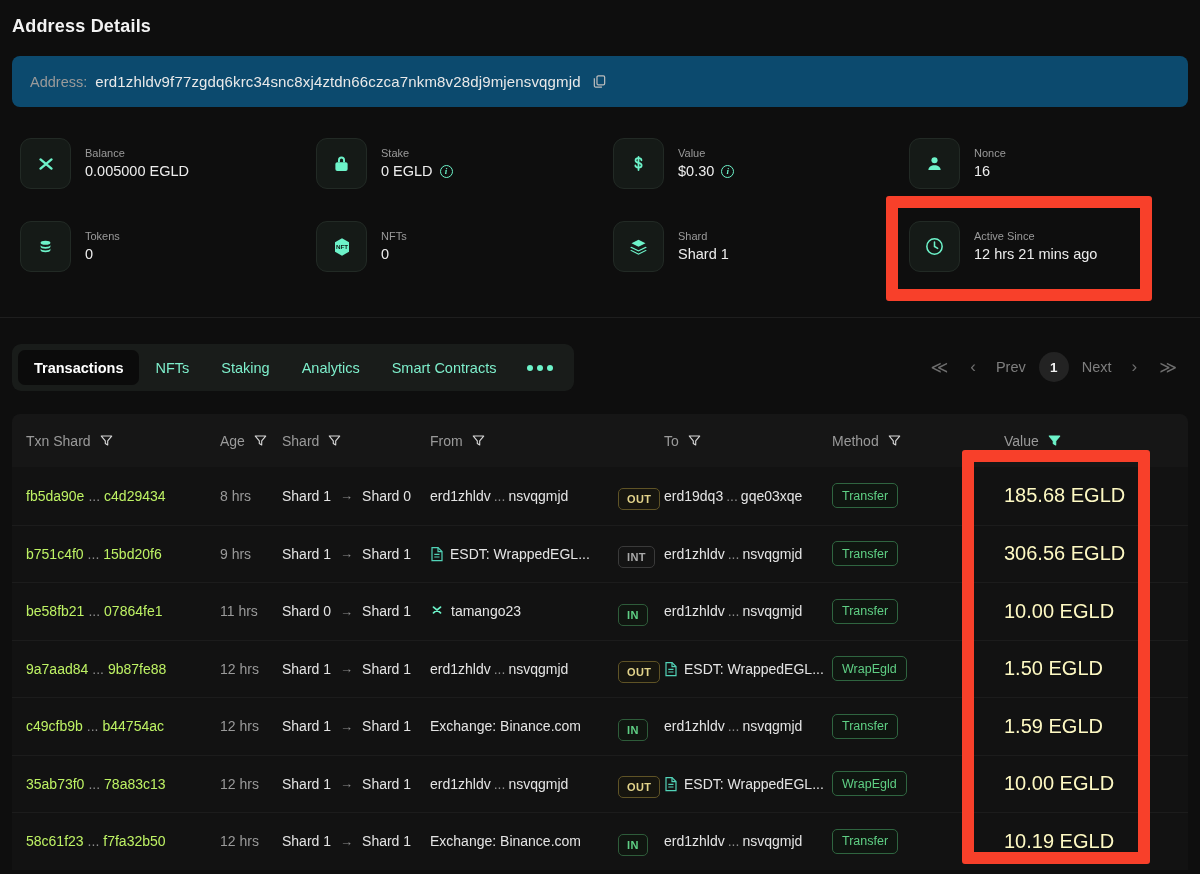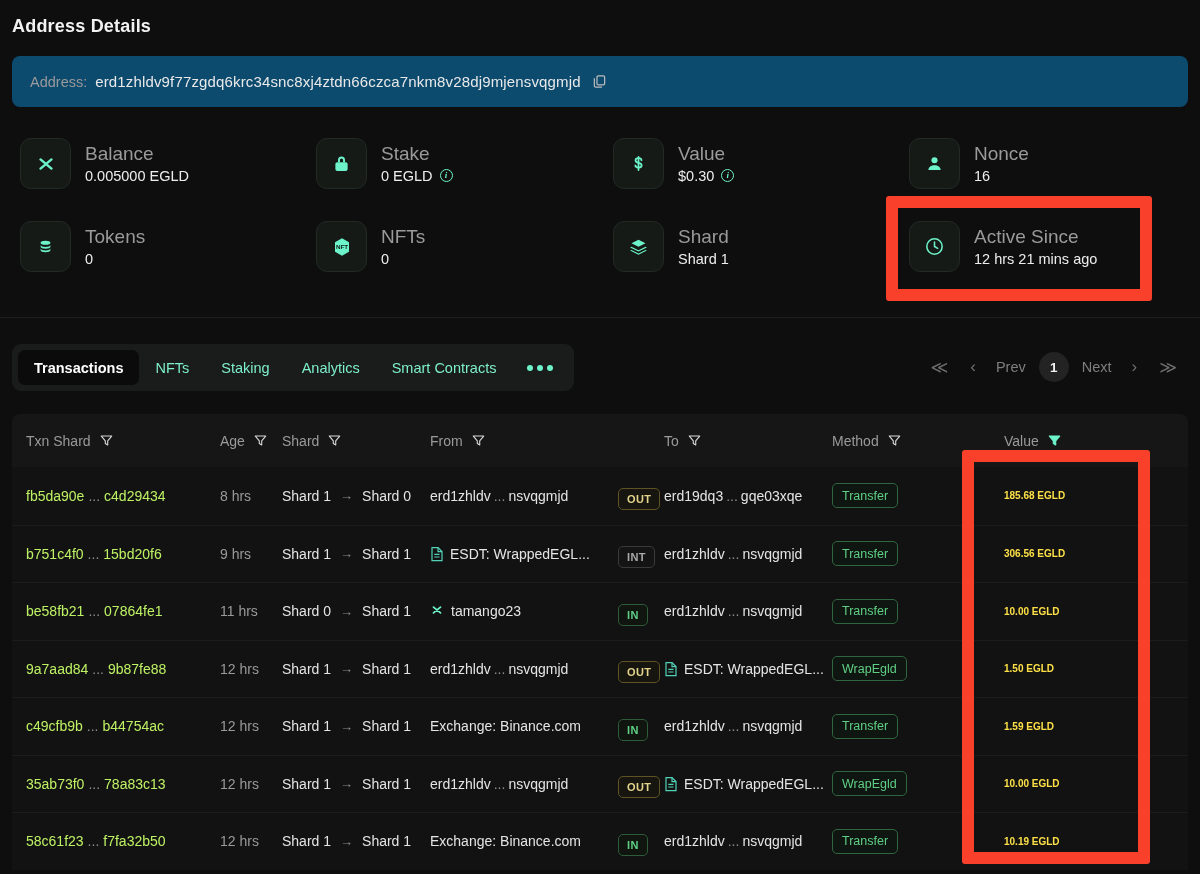--- a/index.html
+++ b/index.html
@@ -31,21 +31,21 @@
   .stat {
     position: absolute; display: flex; align-items: center; gap: 14px;
   }
   .stat-tile {
     width: 51px; height: 51px; border-radius: 11px;
     background: #151a17; border: 1px solid #222a25;
     display: flex; align-items: center; justify-content: center;
     color: #6df3c9; flex: none;
   }
   .stat-text { display: flex; flex-direction: column; gap: 3px; }
-  .stat-label { font-size: 19px; color: #9a9a9a; line-height: 1.15; }
+  .stat-label { font-size: 11px; color: #9a9a9a; line-height: 1.15; }
   .stat-value {
     font-size: 14.5px; color: #ededed; line-height: 1.15;
     display: flex; align-items: center; gap: 7px;
   }
   .info-i {
     width: 13px; height: 13px; border-radius: 50%;
     border: 1.2px solid #6df3c9; color: #6df3c9;
     font-size: 9px; line-height: 11px; text-align: center;
     font-family: "Liberation Serif", serif; font-style: italic; font-weight: 700;
     display: inline-block; cursor: pointer;
@@ -124,21 +124,21 @@
   .badge.in  { color: #5fcf84; border: 1px solid #2e5c3a; background: #101510; }
   .badge.int { color: #a9a9a9; border: 1px solid #3a3a3a; background: #141414; }
   .pill {
     display: inline-flex; align-items: center; justify-content: center;
     height: 25px; padding: 0 9px; border-radius: 5px;
     font-size: 12.5px; color: #5fcf84; border: 1px solid #2f6540; background: #0f1510;
   }
   .esdt { display: inline-flex; align-items: center; gap: 6px; }
   .esdt-doc { color: #52d3b8; display: inline-flex; }
   .tamango { display: inline-flex; align-items: center; gap: 7px; }
-  .val { color: #fde047; font-size: 10px; font-weight: bold; }
+  .val { color: #fef9c3; font-size: 20px; }
   .dir-wrap { width: 46px; display: flex; }
 </style>
 </head>
 <body>
 
 <div class="page">
 
   <div class="page-title">Address Details</div>
 
   <div class="address-bar">

